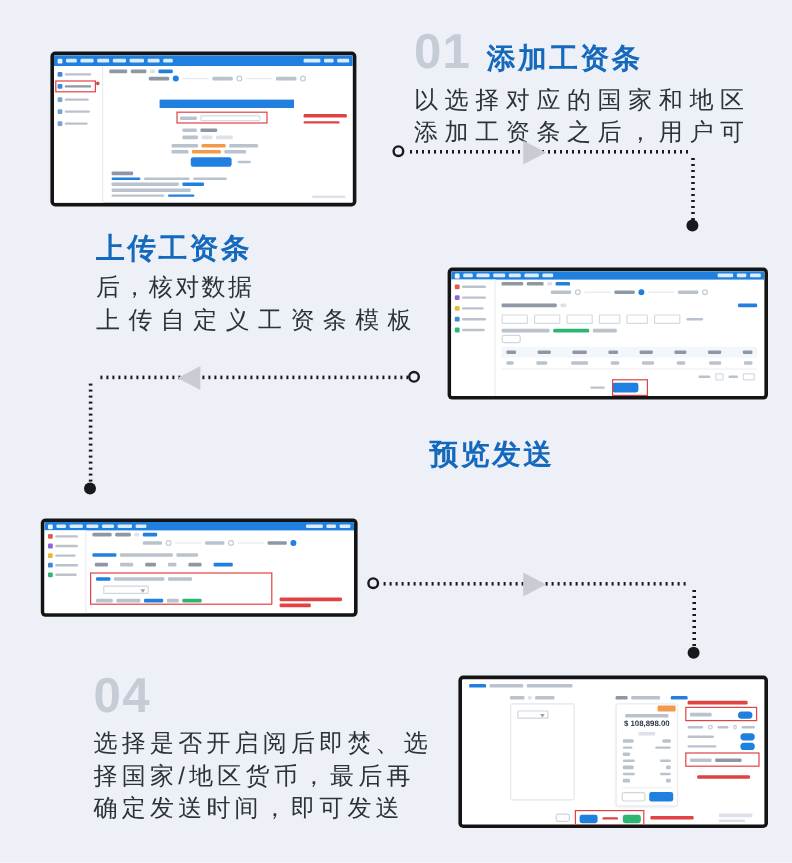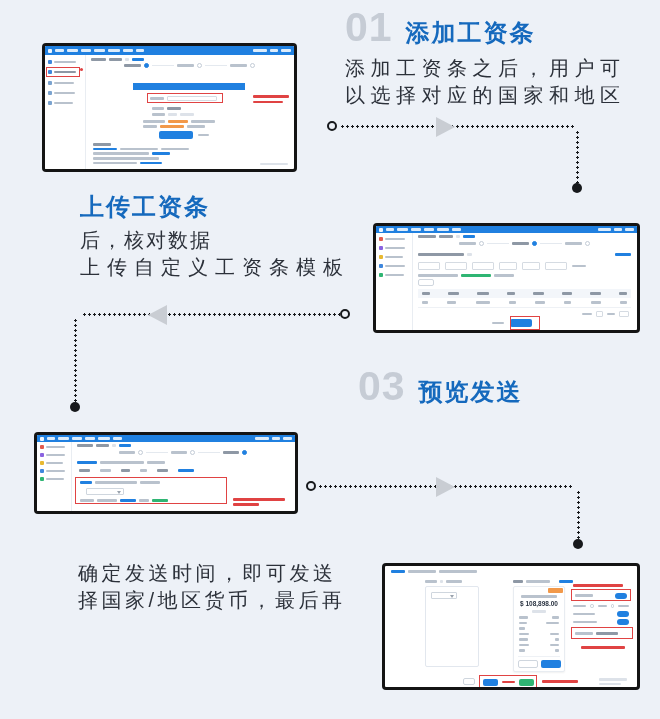--- a/index.html
+++ b/index.html
@@ -55,56 +55,57 @@
     border-right:2px solid transparent;border-top:3px solid #9aa3ae;}
   .tgl{width:12px;height:6px;border-radius:3px;background:var(--ui-blue,#2080e0);flex:none;}
   .card{position:absolute;background:#fff;}
   .amount{position:absolute;font-size:6.5px;font-weight:bold;color:#2b3442;white-space:nowrap;}
 </style>
 </head>
 <body>
 
 <div class="canvas">
 
-  <div class="step" style="left:345px;top:4px">
+  <div class="step" style="left:345px;top:20px">
     <div class="step-head">
       <span class="num">01</span>
       <span class="ttl">添加工资条</span>
     </div>
     <div class="desc">
+      <div style="letter-spacing:5.5px">以选择对应的国家和地区</div>
       <div style="letter-spacing:5.5px">添加工资条之后，用户可</div>
-      <div style="letter-spacing:5.5px">以选择对应的国家和地区</div>
     </div>
   </div>
 
   <div class="step" style="left:80px;top:191px">
     <div class="step-head">
       <span class="ttl">上传工资条</span>
     </div>
     <div class="desc">
       <div style="letter-spacing:2px">后，核对数据</div>
       <div style="letter-spacing:7px">上传自定义工资条模板</div>
     </div>
   </div>
 
   <div class="step" style="left:358px;top:363px">
     <div class="step-head">
-      <span class="num">03</span>
       <span class="ttl">预览发送</span>
     </div>
     <div class="desc">
     </div>
   </div>
 
   <div class="step" style="left:78px;top:556px">
     <div class="step-head">
+      <span class="num">04</span>
     </div>
     <div class="desc">
+      <div style="letter-spacing:3.5px">选择是否开启阅后即焚、选</div>
+      <div style="letter-spacing:3.5px">择国家/地区货币，最后再</div>
       <div style="letter-spacing:3.5px">确定发送时间，即可发送</div>
-      <div style="letter-spacing:3.5px">择国家/地区货币，最后再</div>
     </div>
   </div>
 
   <div class="conn">
     <span class="ring" style="left:327px;top:121px"></span>
     <span class="dl-h" style="left:340px;top:125px;width:234px"></span>
     <span class="arr-r" style="left:436px;top:117px"></span>
     <span class="dl-v" style="left:576px;top:130px;height:54px"></span>
     <span class="enddot" style="left:572px;top:183px"></span>
   </div>

